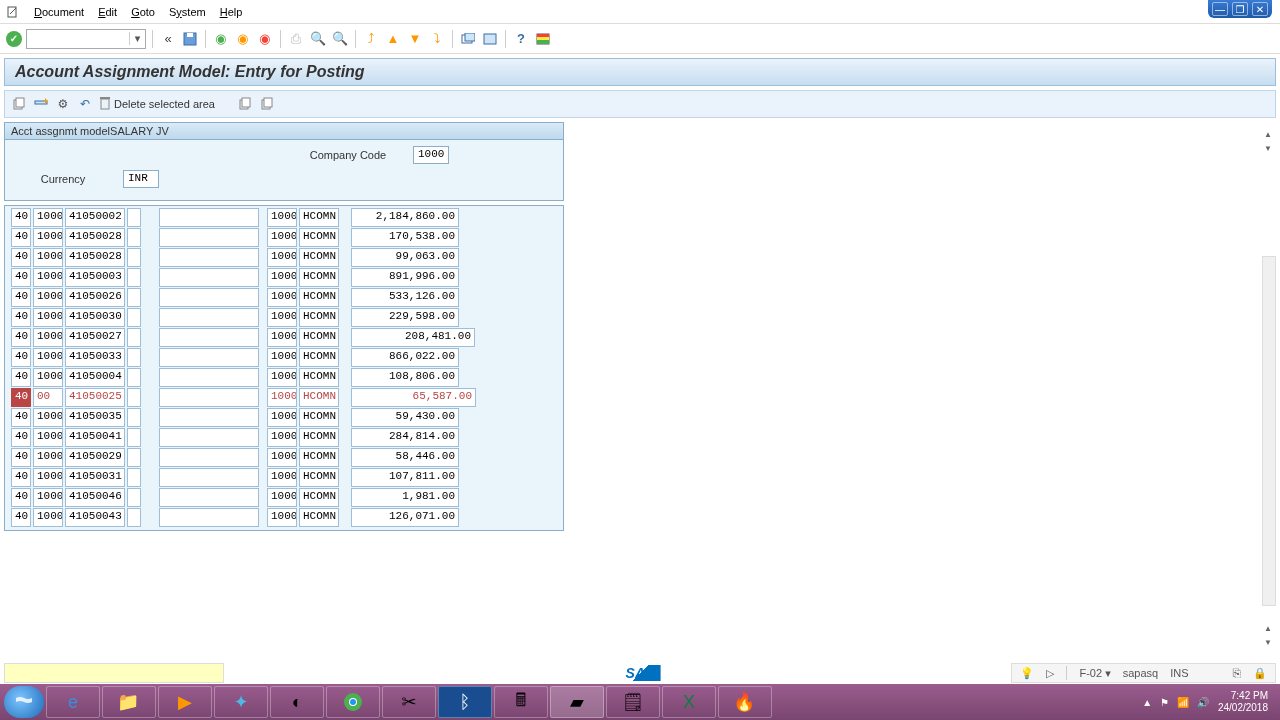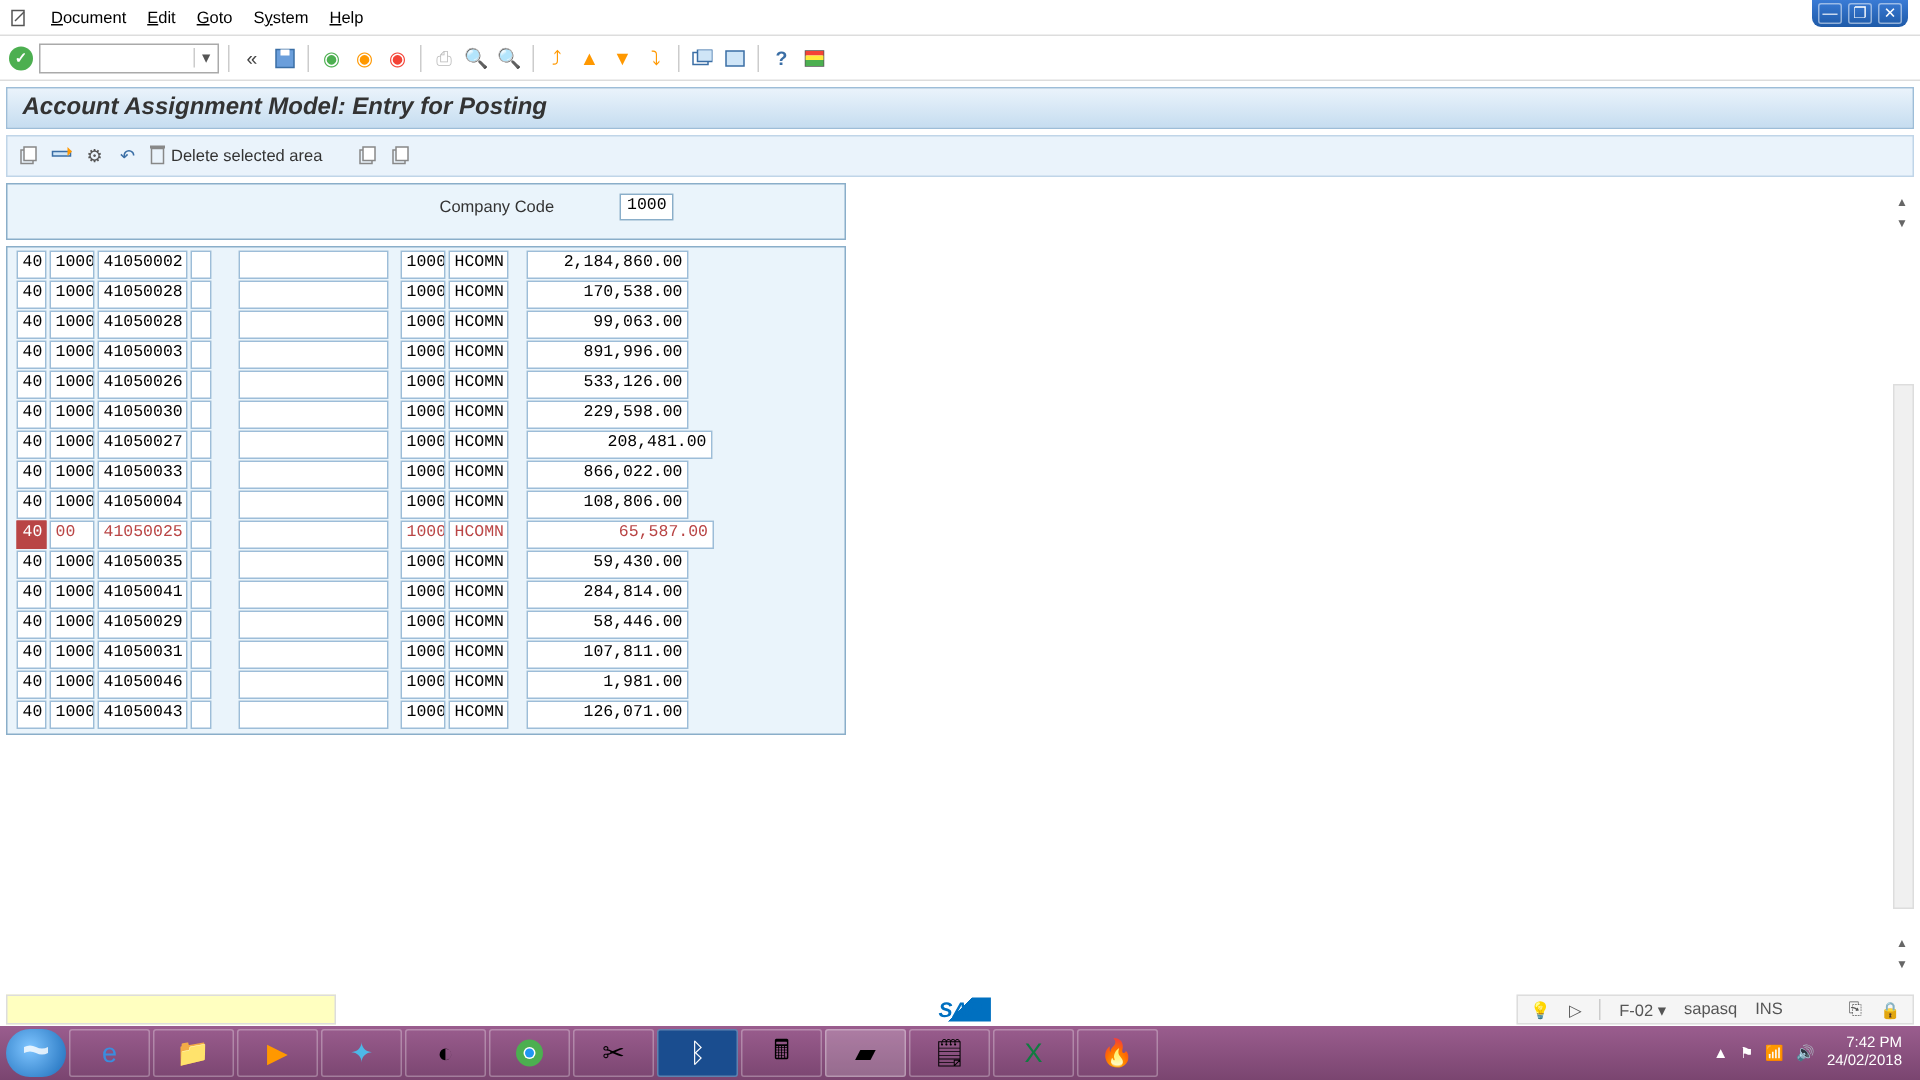--- a/index.html
+++ b/index.html
@@ -18,21 +18,21 @@
 .tool-sep { width: 1px; height: 18px; background: #ccc; margin: 0 2px; }
 .page-title { background: linear-gradient(#eaf3fb, #c6ddf0); border: 1px solid #9dbdd8; margin: 4px; padding: 4px 10px; font-size: 16px; font-weight: bold; font-style: italic; color: #333; }
 .toolbar2 { display: flex; align-items: center; height: 28px; background: #eaf3fb; border: 1px solid #c0d5e8; margin: 0 4px; padding: 0 6px; gap: 6px; }
 .toolbar2 .t2-btn { width: 16px; height: 16px; display: flex; align-items: center; justify-content: center; font-size: 12px; color: #555; }
 .toolbar2 .t2-text-btn { display: flex; align-items: center; gap: 3px; color: #333; font-size: 11px; }
 .content { padding: 4px; }
 .panel { border: 1px solid #8aaec9; background: #eaf4fb; margin-bottom: 4px; width: 560px; }
 .panel-header { background: linear-gradient(#d9ebf8, #bed8ec); border-bottom: 1px solid #8aaec9; padding: 2px 6px; font-size: 11px; color: #333; }
 .panel-body { padding: 6px 8px; }
 .form-row { display: flex; align-items: center; gap: 10px; margin-bottom: 6px; }
-.form-label { width: 100px; color: #333; }
+.form-label { width: 100px; color: #333; text-align: center; }
 .form-input { border: 1px solid #8aaec9; background: #fff; padding: 1px 4px; font-family: 'Courier New', monospace; font-size: 11px; height: 18px; }
 .table-wrap { padding: 2px; }
 .col-headers { display: flex; gap: 2px; padding: 2px 4px; color: #3a6ea5; font-size: 11px; }
 .col-pk { width: 20px; }
 .col-cocd { width: 30px; }
 .col-gl { width: 60px; }
 .col-tx { width: 18px; }
 .col-jur { width: 100px; margin-left: 18px; }
 .col-busa { width: 32px; }
 .col-cc { width: 44px; }
@@ -163,25 +163,32 @@
     <svg width="14" height="14">
         <rect x="2" y="3" width="8" height="9" fill="none" stroke="#888"></rect>
         <rect x="4" y="1" width="8" height="9" fill="#fff" stroke="#888"></rect>
       </svg>
   </div>
 </div>
 
 <div class="content">
 
   <div class="panel">
+    <div class="panel-header">
+      <span>Acct assgnmt model</span><span>SALARY JV</span>
+    </div>
     <div class="panel-body">
       <div class="form-row">
         <div style="width:270px"></div>
         <div class="form-label" style="width:110px">Company Code</div>
         <div class="form-input" style="width:36px">1000</div>
+      </div>
+      <div class="form-row">
+        <div class="form-label">Currency</div>
+        <div class="form-input" style="width:36px">INR</div>
       </div>
     </div>
   </div>
 
   <div class="panel">
     <div class="table-wrap">
       <div id="rows-container">
           <div class="row">
             <div class="cell pk" style="width:20px">40</div>
             <div class="cell" style="width:30px">1000</div>

